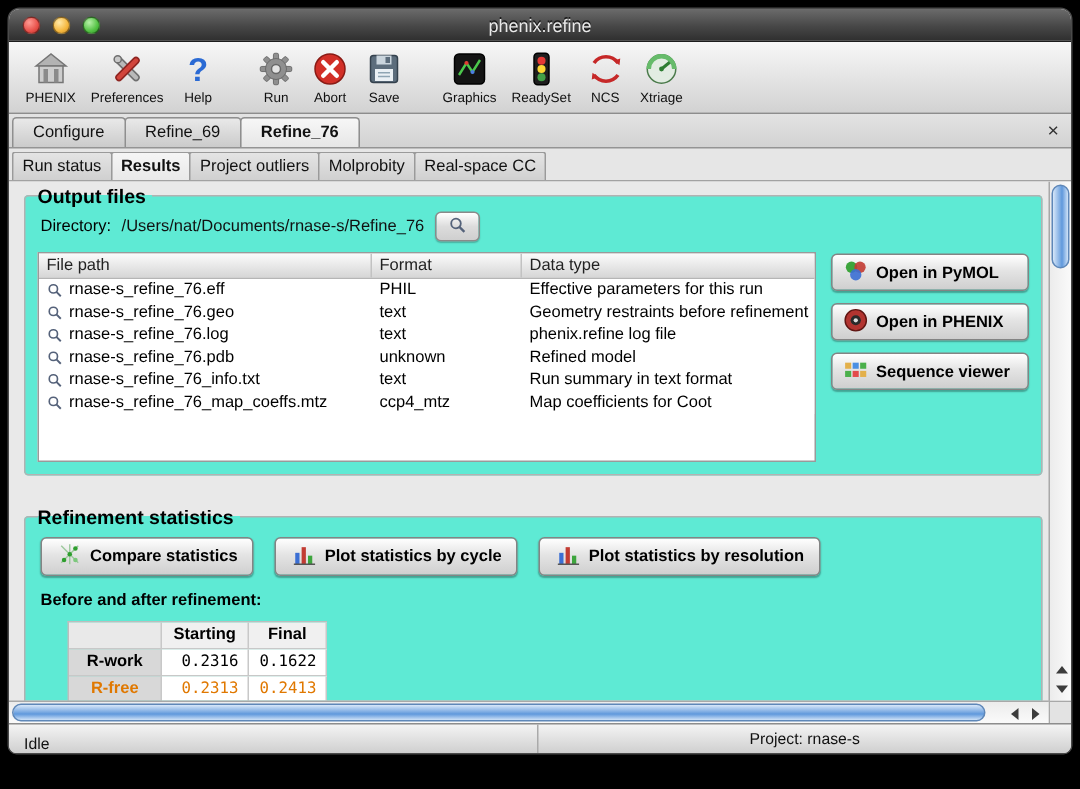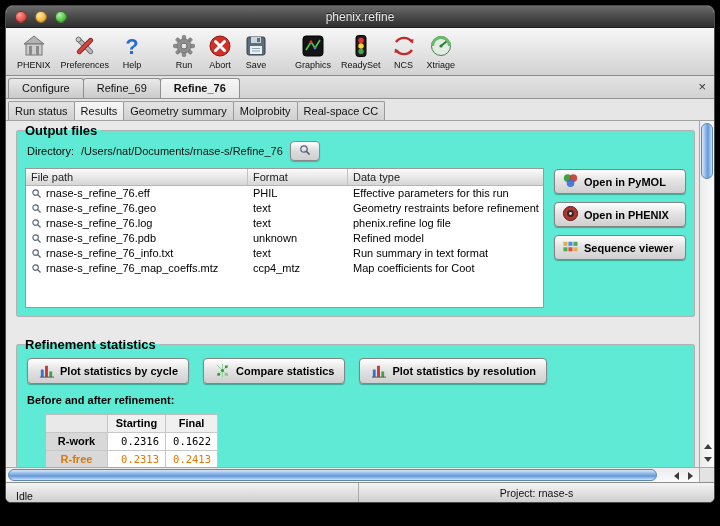--- a/index.html
+++ b/index.html
@@ -34,21 +34,21 @@
     border-bottom:1px solid #949494; display:flex; align-items:flex-end; padding-left:2px; position:relative; }
   .tab1 { font-size:11px; color:#111; padding:3px 13px 4px; border:1px solid #8f8f8f; border-bottom:none;
     border-radius:3px 3px 0 0; background:linear-gradient(#e9e9e9,#cbcbcb); margin-right:-1px; position:relative; }
   .tab1.active { background:linear-gradient(#f7f7f7,#e6e6e6); font-weight:bold; z-index:2; }
   .tabs-close { position:absolute; right:8px; top:4px; font-size:13px; line-height:13px; color:#333; cursor:default; }
 
   .tabs2 { height:22px; flex:0 0 22px; background:#e6e6e6; border-bottom:1px solid #a2a2a2;
     display:flex; align-items:flex-end; padding-left:2px; }
   .tab2 { font-size:11px; color:#111; padding:3px 6px; border:1px solid #9a9a9a; border-bottom:none;
     border-radius:2px 2px 0 0; background:linear-gradient(#e4e4e4,#d0d0d0); margin-right:-1px; }
-  .tab2.active { background:linear-gradient(#f5f5f5,#e9e9e9); font-weight:normal; z-index:2; }
+  .tab2.active { background:linear-gradient(#f5f5f5,#e9e9e9); font-weight:bold; z-index:2; }
 
   
   .content { flex:1; display:grid; grid-template-columns:1fr 15px; grid-template-rows:1fr 15px;
     background:#e9e9e9; overflow:hidden; }
   .scrollarea { grid-column:1; grid-row:1; overflow:hidden; padding:2px 4px 0 10px; }
 
   fieldset { border:1px solid #b2b2b2; border-radius:3px; padding:2px 8px 8px; margin-bottom:20px; background:#5eead4; }
   legend { font-size:13px; font-weight:bold; color:#000; padding:0 4px 0 0; }
 
   .dirrow { display:flex; align-items:center; gap:7px; font-size:11px; margin:1px 0 7px 2px; }
@@ -247,21 +247,21 @@
   <div class="tabs1">
     <div class="tab1">Configure</div>
     <div class="tab1">Refine_69</div>
     <div class="tab1 active">Refine_76</div>
     <div class="tabs-close">×</div>
   </div>
 
   <div class="tabs2">
     <div class="tab2">Run status</div>
     <div class="tab2 active">Results</div>
-    <div class="tab2">Geometry summary</div>
+    <div class="tab2">Project outliers</div>
     <div class="tab2">Molprobity</div>
     <div class="tab2">Real-space CC</div>
   </div>
 
   <div class="content">
     <div class="scrollarea">
 
       <fieldset>
         <legend>Output files</legend>
         <div class="dirrow">
@@ -388,46 +388,46 @@
                   </svg></span>
               <span>Sequence viewer</span>
             </div>
           </div>
         </div>
       </fieldset>
 
       <fieldset>
         <legend>Refinement statistics</legend>
         <div class="statbtns">
-          <div class="aquabtn">
-            <span><svg viewBox="0 0 18 18">
-                  <rect x="3" y="8" width="3" height="8" fill="#3b6fd4"></rect>
-                  <rect x="7.5" y="4" width="3" height="12" fill="#c23b32"></rect>
-                  <rect x="12" y="10" width="3" height="6" fill="#3da53d"></rect>
-                  <line x1="2" y1="16" x2="17" y2="16" stroke="#555"></line>
-                </svg></span>
-            <span>Plot statistics by cycle</span>
-          </div>
           <div class="aquabtn">
             <span><svg viewBox="0 0 18 18">
                   <path d="M3 15 L15 3 M3 3 L15 15 M9 2 L9 16" stroke="#9cc89c" stroke-width="1"></path>
                   <circle cx="5" cy="13" r="1.6" fill="#2e9e2e"></circle>
                   <circle cx="9" cy="9" r="1.6" fill="#2e9e2e"></circle>
                   <circle cx="13" cy="5" r="1.6" fill="#2e9e2e"></circle>
                   <circle cx="13" cy="13" r="1.6" fill="#7cc87c"></circle>
                 </svg></span>
             <span>Compare statistics</span>
           </div>
           <div class="aquabtn">
             <span><svg viewBox="0 0 18 18">
                   <rect x="3" y="8" width="3" height="8" fill="#3b6fd4"></rect>
                   <rect x="7.5" y="4" width="3" height="12" fill="#c23b32"></rect>
                   <rect x="12" y="10" width="3" height="6" fill="#3da53d"></rect>
                   <line x1="2" y1="16" x2="17" y2="16" stroke="#555"></line>
                 </svg></span>
+            <span>Plot statistics by cycle</span>
+          </div>
+          <div class="aquabtn">
+            <span><svg viewBox="0 0 18 18">
+                  <rect x="3" y="8" width="3" height="8" fill="#3b6fd4"></rect>
+                  <rect x="7.5" y="4" width="3" height="12" fill="#c23b32"></rect>
+                  <rect x="12" y="10" width="3" height="6" fill="#3da53d"></rect>
+                  <line x1="2" y1="16" x2="17" y2="16" stroke="#555"></line>
+                </svg></span>
             <span>Plot statistics by resolution</span>
           </div>
         </div>
         <div class="note">Before and after refinement:</div>
 
         <div class="stats-table">
           <div class="scorner"></div>
           <div class="scell shead">Starting</div>
           <div class="scell shead">Final</div>
 

